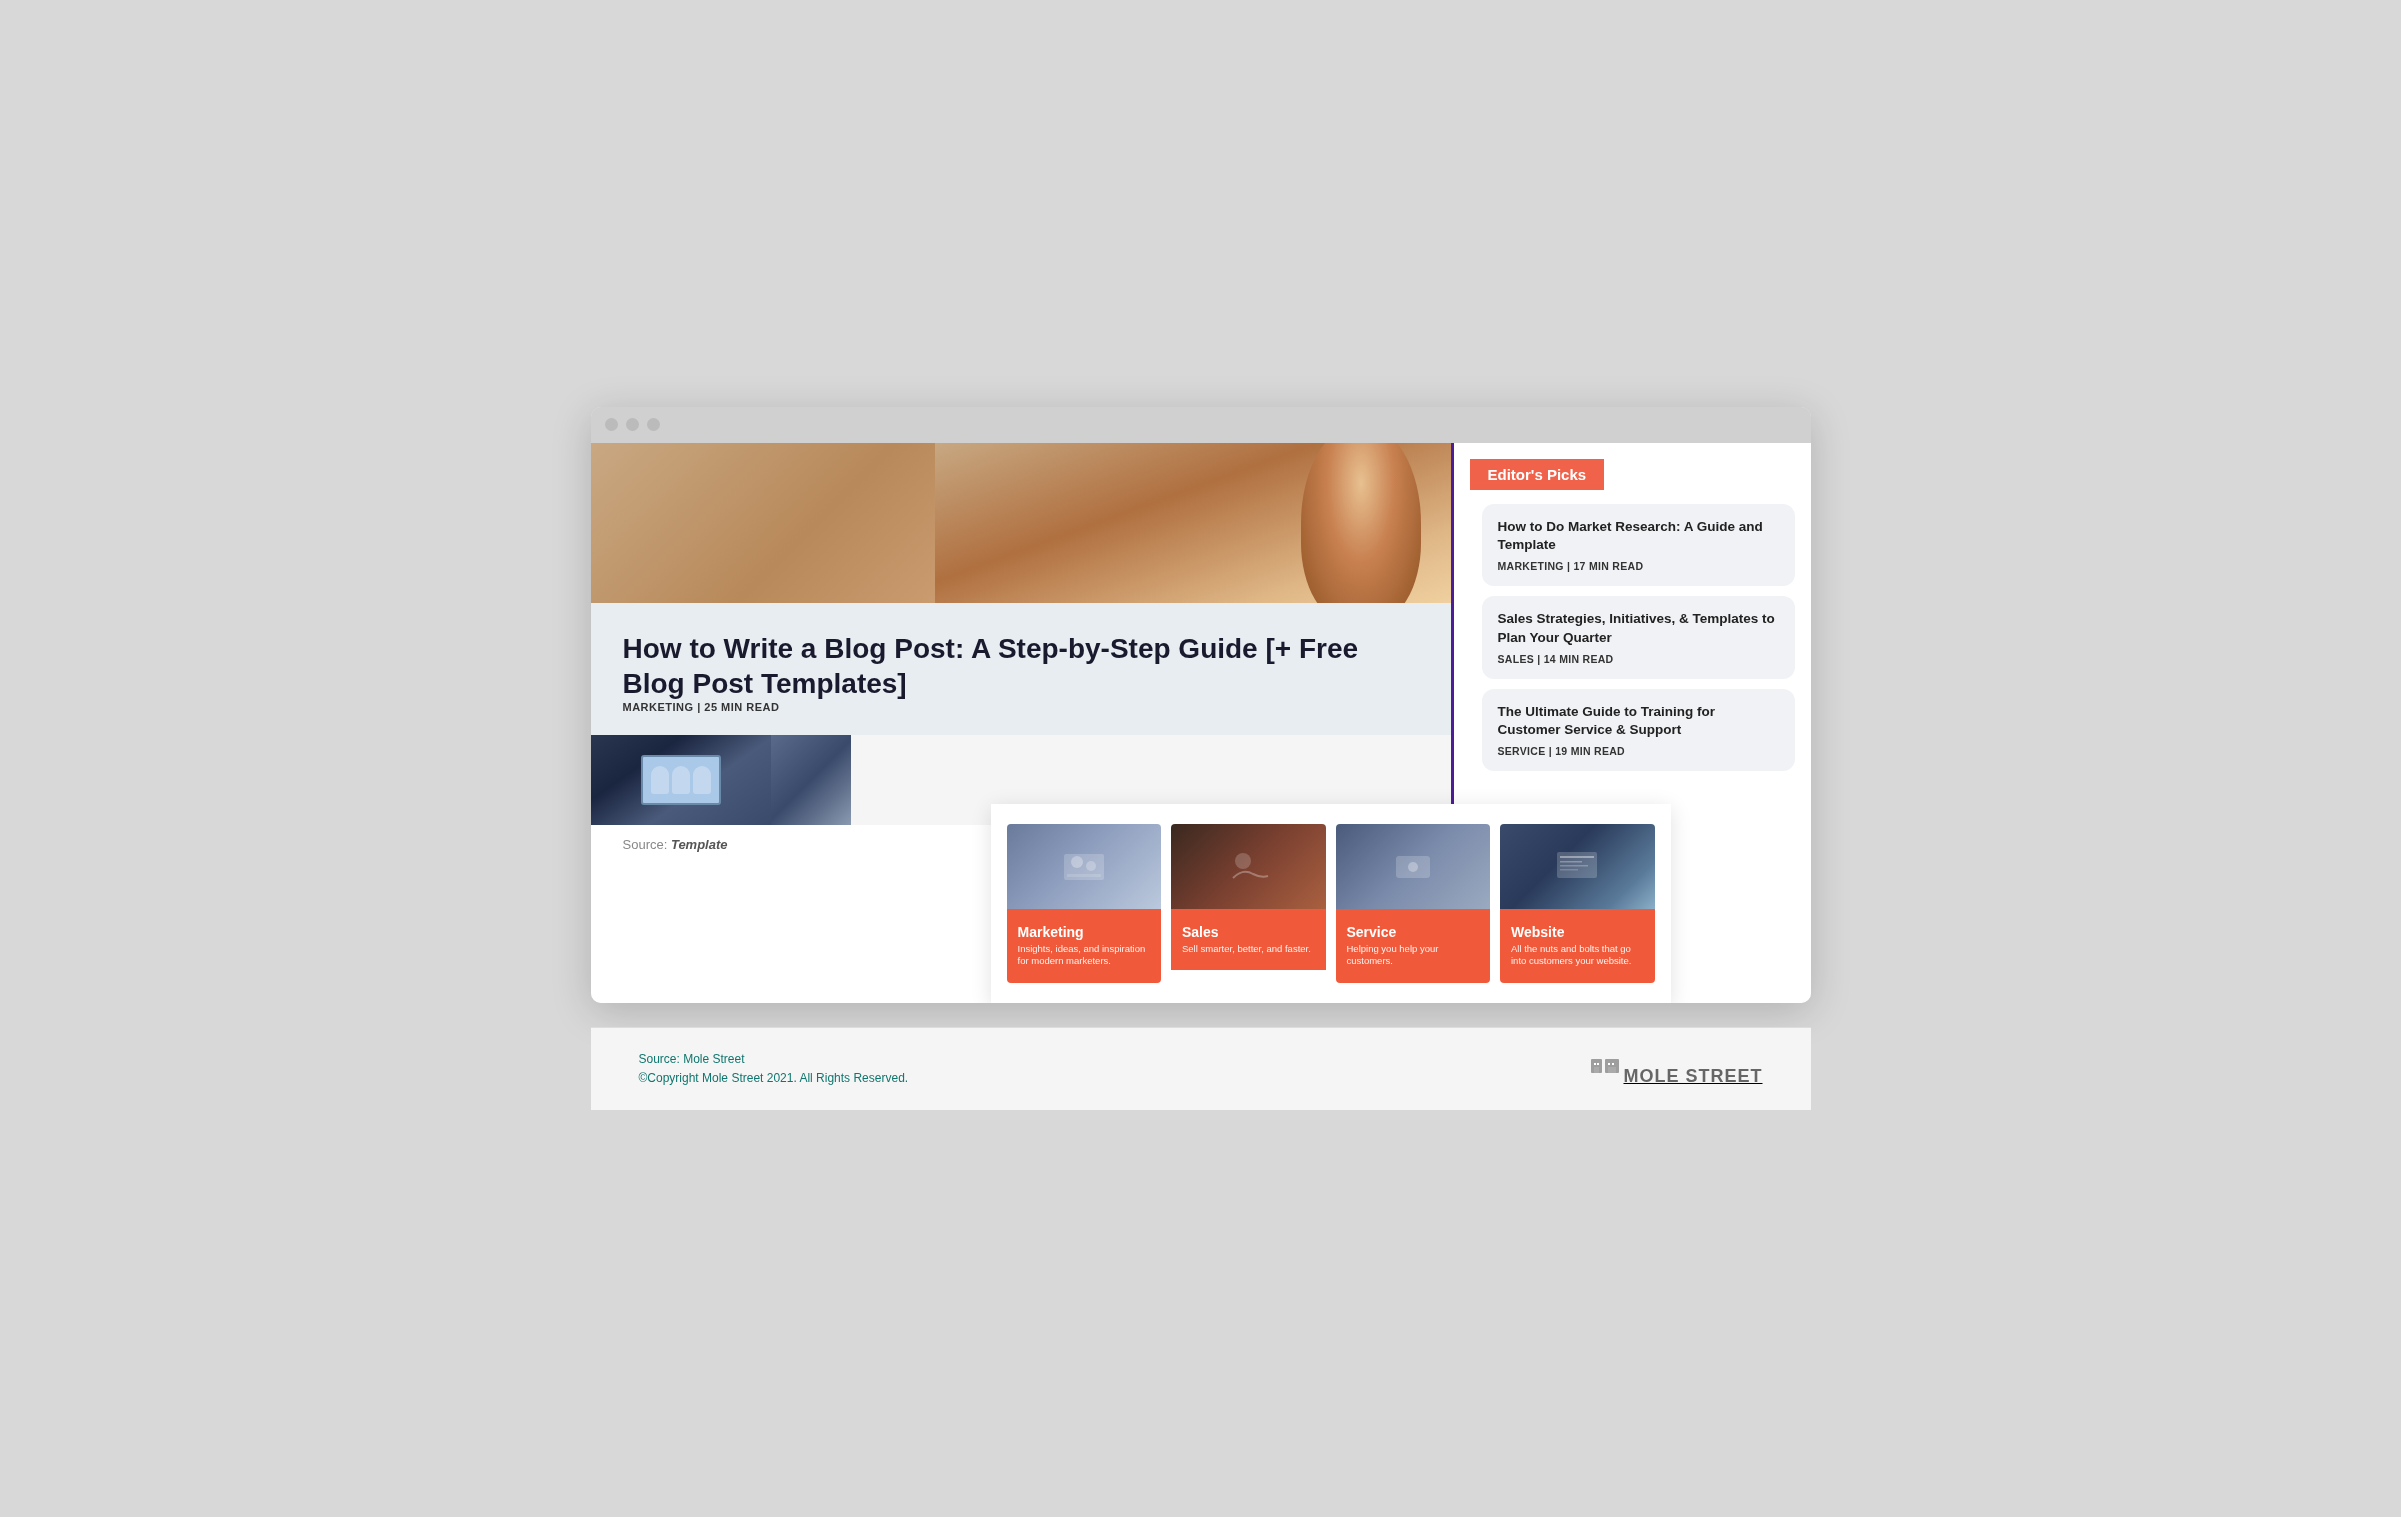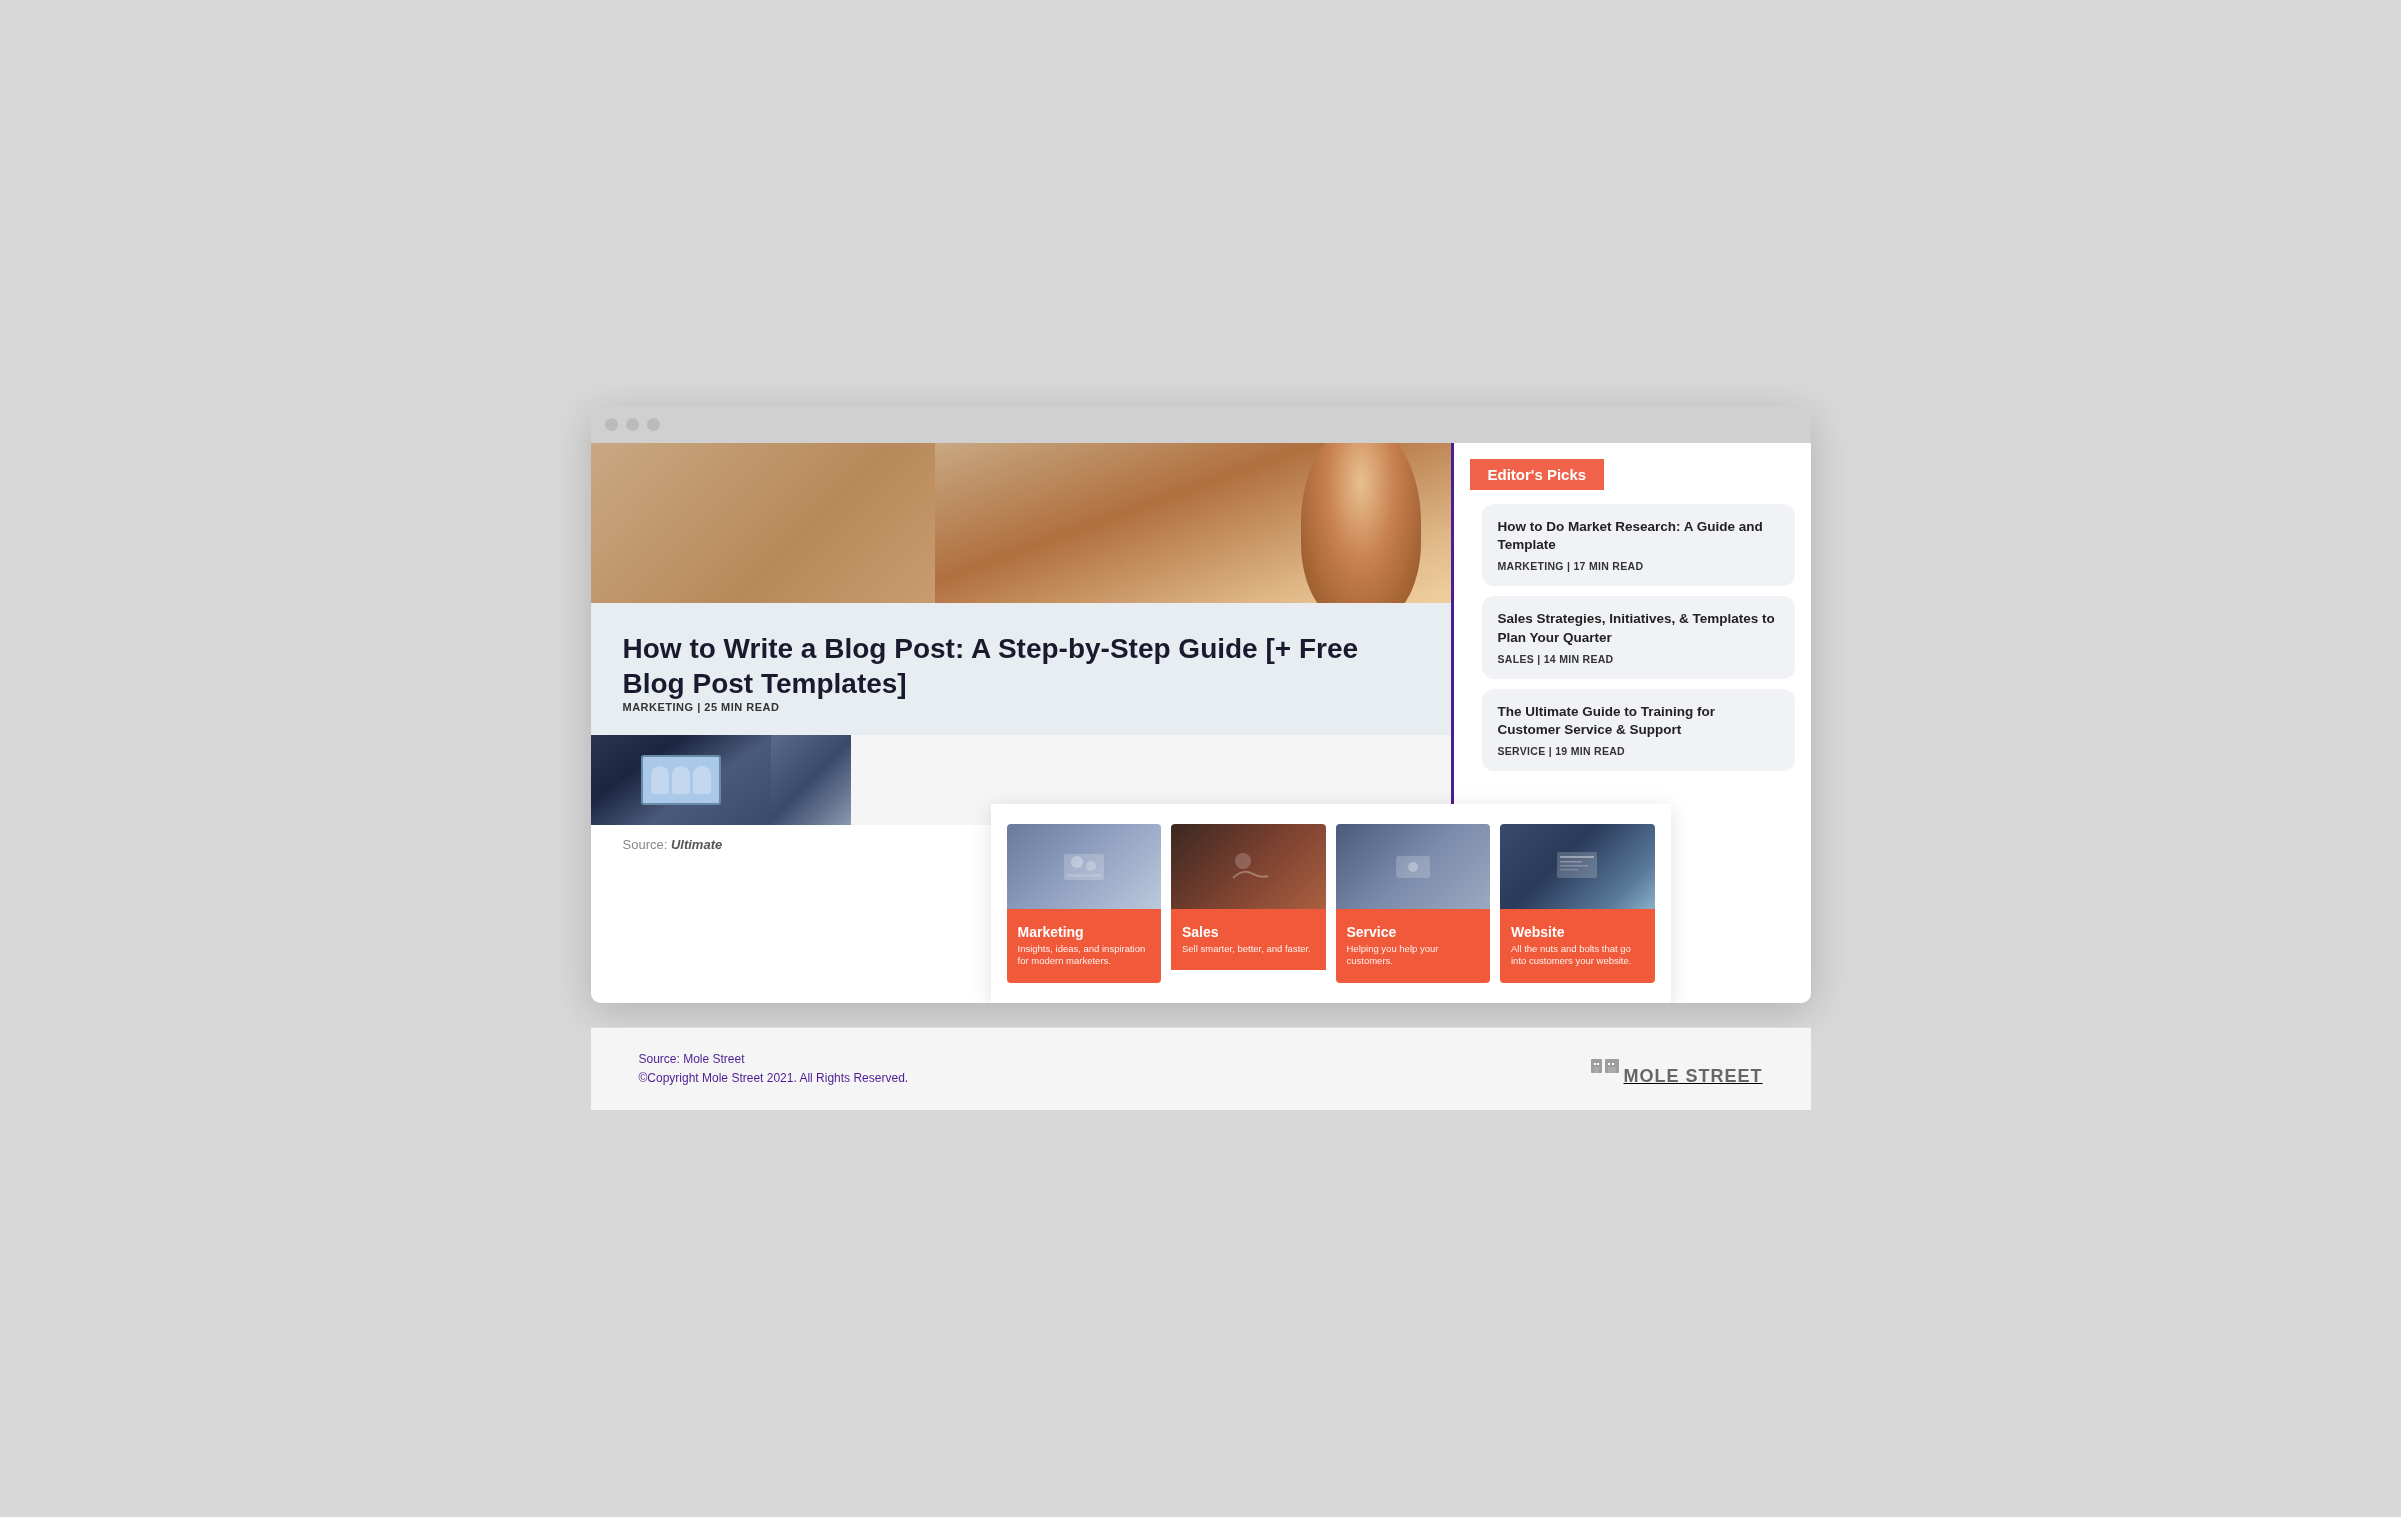--- a/index.html
+++ b/index.html
@@ -285,21 +285,21 @@
       padding: 22px 48px;
       display: flex;
       justify-content: space-between;
       align-items: center;
       width: 100%;
       margin-top: 24px;
     }
 
     .footer-left {
       font-size: 12px;
-      color: #4c1d95;
+      color: #0f766e;
       line-height: 1.6;
     }
 
     .footer-logo {
       display: flex;
       align-items: flex-end;
       gap: 0;
       text-decoration: underline;
     }
 
@@ -377,21 +377,21 @@
                     <div class="thumb-person"></div>
                   </div>
                 </div>
               </div>
             </div>
             <div class="thumb-item" style="width:80px;background:linear-gradient(135deg,#5a6a8b,#3a4a6b,#8a9ab0);">
             </div>
           </div>
 
           <div class="source-text">
-            <span>Source: </span><strong>Ultimate</strong>
+            <span>Source: </span><strong>Template</strong>
           </div>
 
         </div>
 
         <div class="sidebar">
 
           <div class="editors-picks-label">Editor's Picks</div>
 
           
           <div class="pick-card">

